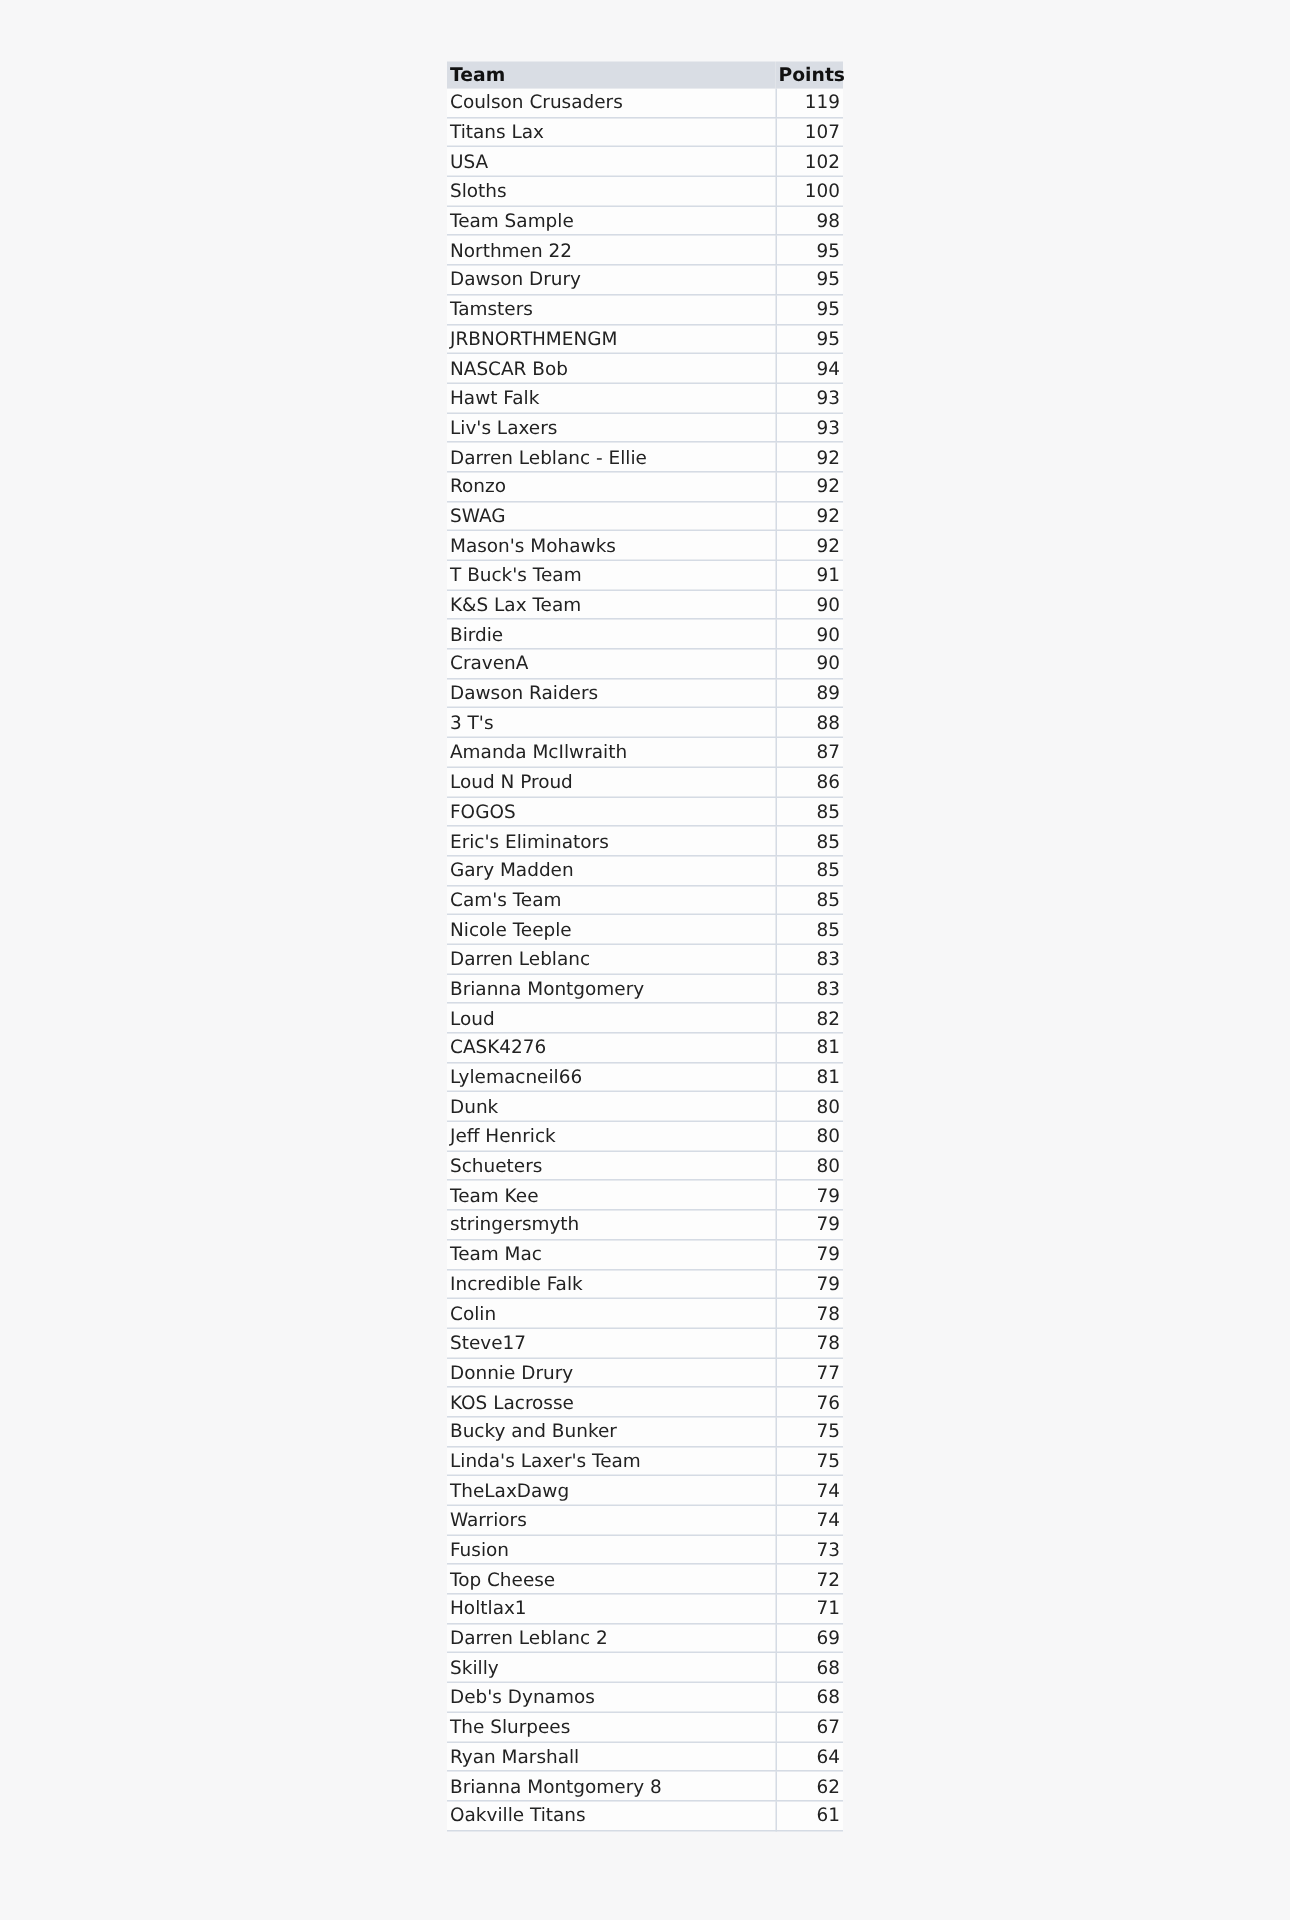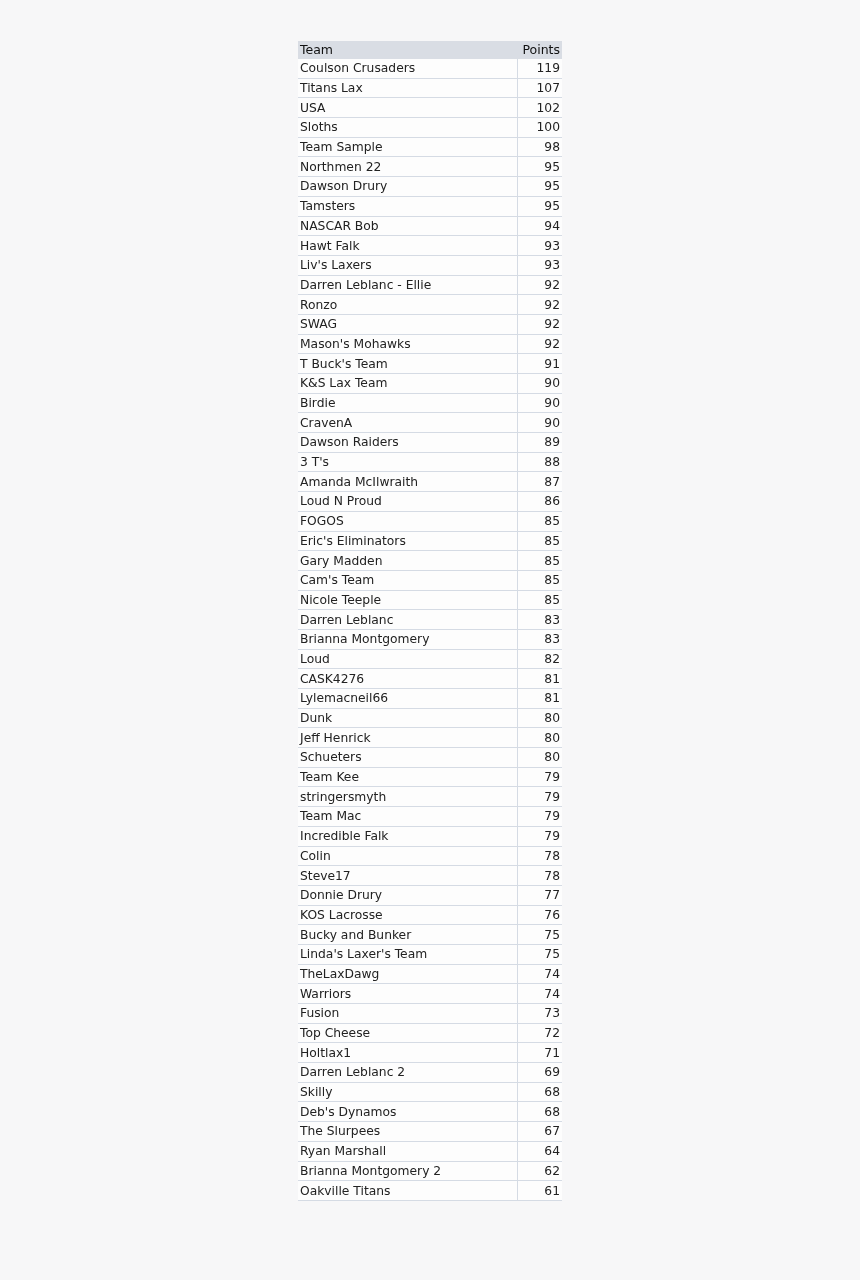--- a/index.html
+++ b/index.html
@@ -7,21 +7,21 @@
     width:860px; height:1280px; background:#f7f7f8; position:relative;
     font-family:"DejaVu Sans", "Liberation Sans", sans-serif; overflow:hidden;
   }
   .sheet {
     position:absolute; left:298px; top:41px; width:264px;
   }
   table { border-collapse:collapse; width:264px; table-layout:fixed; }
   col.c-team { width:219px; }
   col.c-pts { width:45px; }
   th {
-    background:#d9dde4; color:#111; font-weight:normal; font-size:12.5px;
+    background:#d9dde4; color:#111; font-weight:bold; font-size:12.5px;
     height:18px; padding:0 2px; text-align:left; line-height:18px;
   }
   th.pts { text-align:right; }
   td {
     height:18.7px; padding:0 2px; font-size:12.3px; color:#222; line-height:18px;
     border-bottom:1px solid #d5dbe4; background:#fdfdfd;
     white-space:nowrap; overflow:hidden;
   }
   td.team { border-right:1px solid #d5dbe4; }
   td.pts { text-align:right; }
@@ -68,20 +68,24 @@
         </tr>
         <tr>
           <td class="team">Dawson Drury</td>
           <td class="pts">95</td>
         </tr>
         <tr>
           <td class="team">Tamsters</td>
           <td class="pts">95</td>
         </tr>
         <tr>
+          <td class="team">JRBNORTHMENGM</td>
+          <td class="pts">95</td>
+        </tr>
+        <tr>
           <td class="team">NASCAR Bob</td>
           <td class="pts">94</td>
         </tr>
         <tr>
           <td class="team">Hawt Falk</td>
           <td class="pts">93</td>
         </tr>
         <tr>
           <td class="team">Liv's Laxers</td>
           <td class="pts">93</td>
@@ -260,21 +264,21 @@
         </tr>
         <tr>
           <td class="team">The Slurpees</td>
           <td class="pts">67</td>
         </tr>
         <tr>
           <td class="team">Ryan Marshall</td>
           <td class="pts">64</td>
         </tr>
         <tr>
-          <td class="team">Brianna Montgomery 2</td>
+          <td class="team">Brianna Montgomery 8</td>
           <td class="pts">62</td>
         </tr>
         <tr>
           <td class="team">Oakville Titans</td>
           <td class="pts">61</td>
         </tr>
       </tbody>
   </table>
 </div>
 

